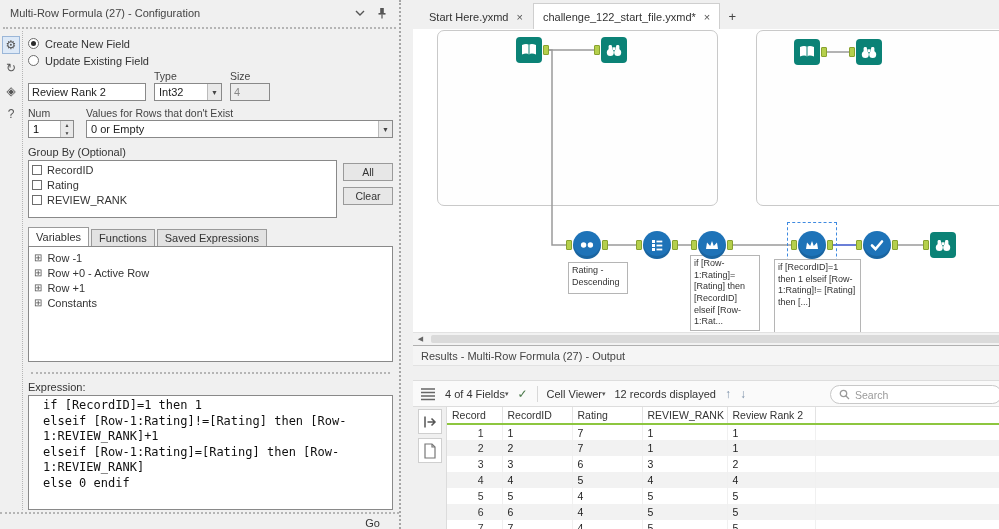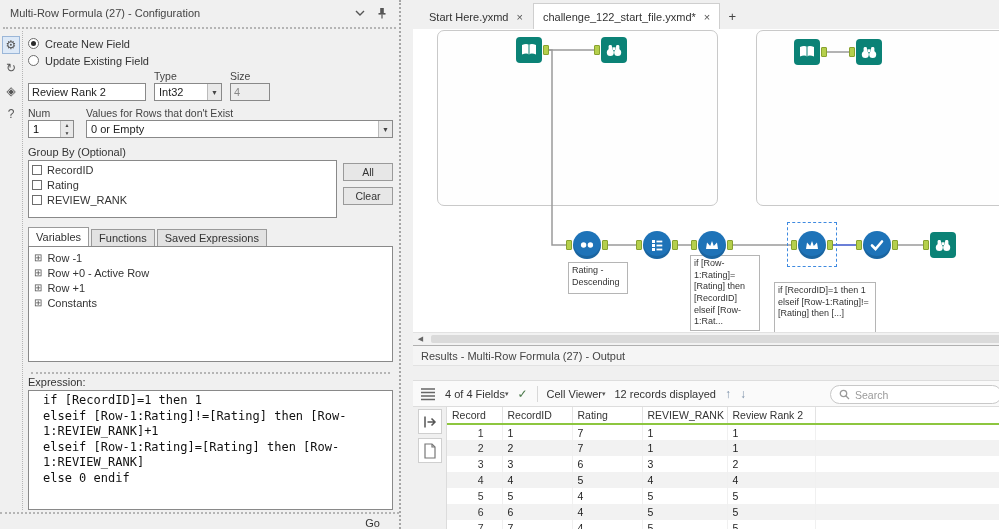--- a/index.html
+++ b/index.html
@@ -40,21 +40,21 @@
   .gb-item{display:flex;align-items:center;gap:5px;height:15px;cursor:pointer;}
   .cb{width:10px;height:10px;flex:none;border:1px solid #6d6d6d;background:#fff;}
   .gb-buttons{width:50px;flex:none;display:flex;flex-direction:column;gap:6px;padding-top:3px;}
   .btn{height:18px;border:1px solid #9a9a9a;background:#e7e7e7;display:flex;align-items:center;justify-content:center;font-size:10.5px;cursor:pointer;}
   .tabs-row{display:flex;align-items:flex-end;margin-top:9px;}
   .tab{height:17px;padding:0 7px;display:flex;align-items:center;background:#e2e2e2;border:1px solid #9a9a9a;border-bottom:none;margin-right:2px;font-size:11px;cursor:pointer;}
   .tab.active{background:#fff;height:19px;}
   .tree-box{border:1px solid #898989;background:#fff;height:116px;padding:3px 5px;overflow:hidden;}
   .tree-item{height:15px;display:flex;align-items:center;gap:5px;cursor:pointer;}
   .expand{font-size:10px;color:#555;line-height:10px;}
-  .expr-label{height:14px;}
+  .expr-label{margin-top:5px;height:14px;}
   .expr-box{flex:1;border:1px solid #898989;background:#fff;font-family:"DejaVu Sans Mono",monospace;font-size:12px;line-height:1.3;padding:2px 14px;white-space:pre-wrap;overflow:hidden;color:#111;}
   .cfg-footer{flex:none;height:17px;display:flex;align-items:flex-end;justify-content:flex-end;padding:0 19px;border-top:2px dotted #b5b5b5;margin-top:2px;}
   .go-btn{cursor:pointer;color:#333;}
 
   
   .right{position:absolute;left:413px;top:0;width:596px;height:529px;display:flex;flex-direction:column;}
   .doc-tabbar{height:29px;flex:none;display:flex;align-items:stretch;background:#f0f0f0;padding:3px 0 0 6px;}
   .doc-tab{display:flex;align-items:center;gap:8px;padding:0 9px;color:#333;cursor:pointer;border:1px solid transparent;border-bottom:none;}
   .doc-tab.active{background:#fff;border-color:#cfcfcf;}
   .tab-close{color:#555;font-size:11px;cursor:pointer;}
@@ -354,21 +354,21 @@
             <rect x="3.6" y="4" width="3.4" height="6" rx="1.4" fill="#fff"></rect>
             <rect x="11" y="4" width="3.4" height="6" rx="1.4" fill="#fff"></rect>
             <rect x="7.4" y="6.3" width="3.2" height="2.8" fill="#fff"></rect>
             <circle cx="5.3" cy="11.6" r="3.5" fill="#fff"></circle>
             <circle cx="12.7" cy="11.6" r="3.5" fill="#fff"></circle>
           </svg>
       </div>
 
       <div class="annotation" style="left:155px;top:233px;width:60px;height:32px;">Rating - Descending</div>
       <div class="annotation" style="left:277px;top:226px;width:70px;height:76px;">if [Row-1:Rating]=[Rating] then [RecordID] elseif [Row-1:Rat...</div>
-      <div class="annotation" style="left:361px;top:230px;width:102px;height:78px;margin-top:23px;">if [RecordID]=1 then 1 elseif [Row-1:Rating]!= [Rating] then [...]</div>
+      <div class="annotation" style="left:361px;top:230px;width:87px;height:78px;">if [RecordID]=1 then 1 elseif [Row-1:Rating]!= [Rating] then [...]</div>
 
       <div class="canvas-hscroll">
         <span class="scroll-arrow">◀</span>
         <span class="scroll-thumb"></span>
       </div>
     </div>
 
     <div class="results">
       <div class="res-header">
         <span>Results - Multi-Row Formula (27) - Output</span>

